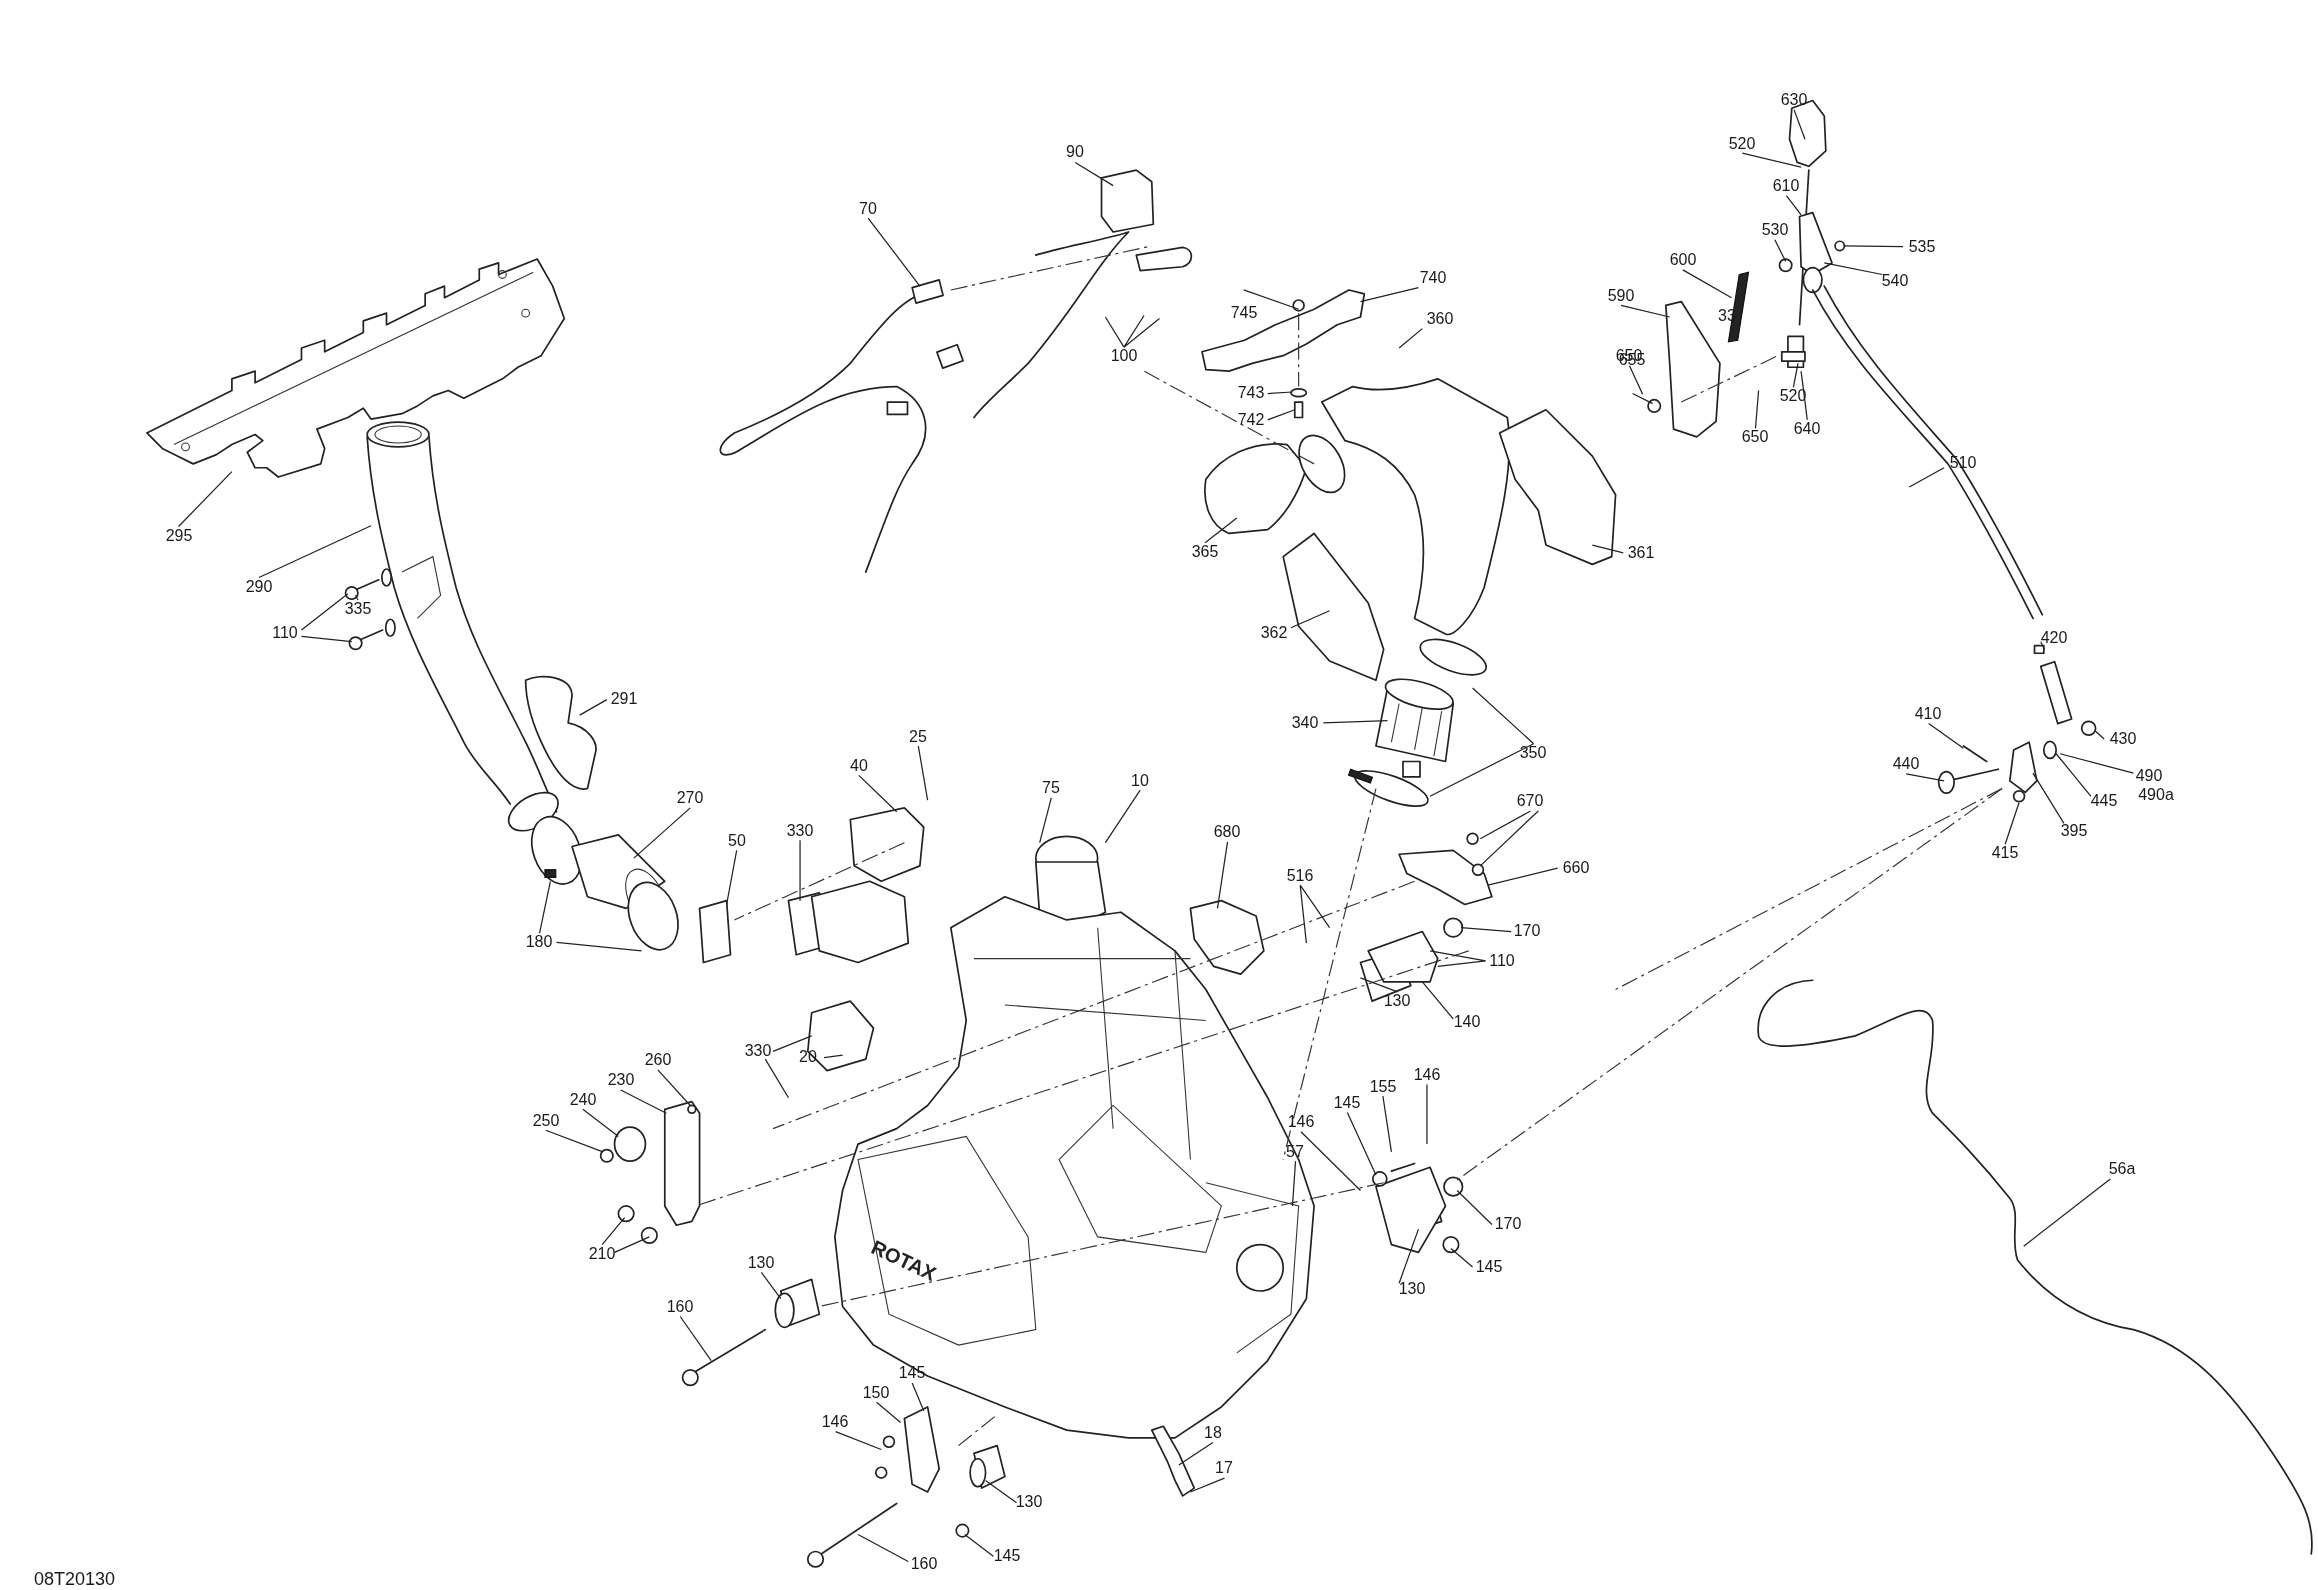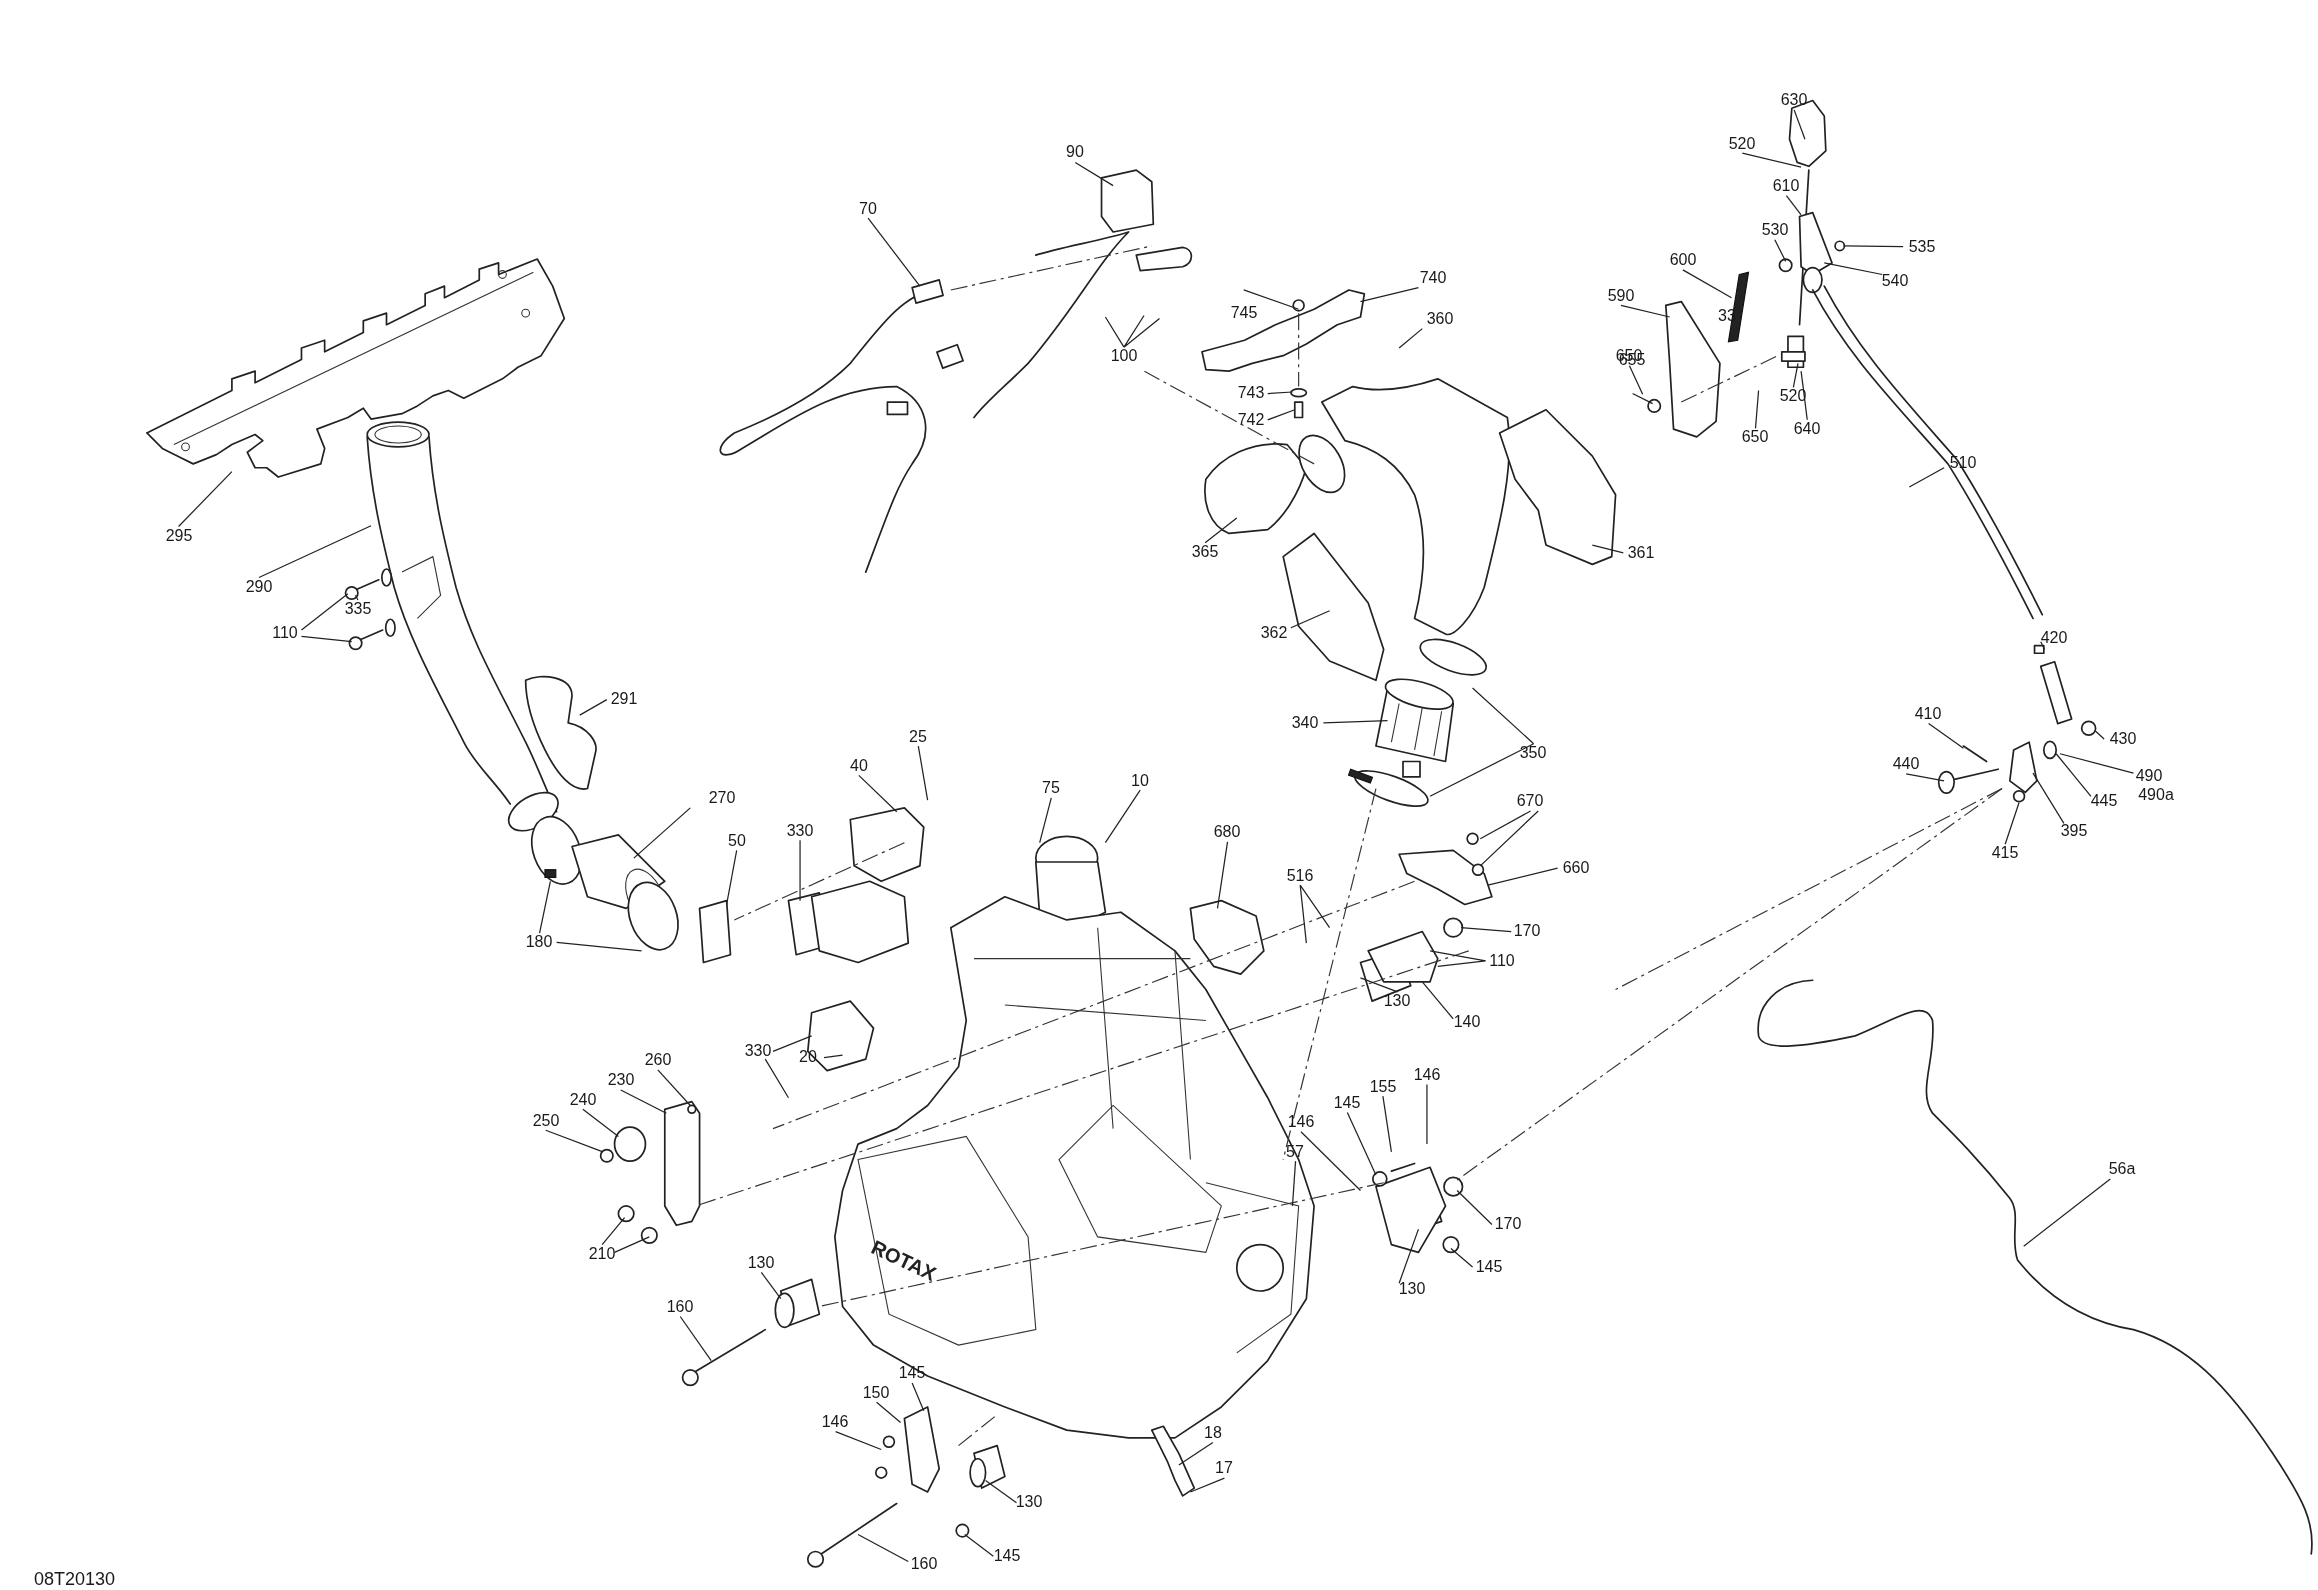--- a/index.html
+++ b/index.html
@@ -323,21 +323,21 @@
       <div class="callout" style="left: 1205px; top: 552px;">365</div>
       <div class="callout" style="left: 1641px; top: 553px;">361</div>
       <div class="callout" style="left: 1274px; top: 633px;">362</div>
       <div class="callout" style="left: 1305px; top: 723px;">340</div>
       <div class="callout" style="left: 1533px; top: 753px;">350</div>
       <div class="callout" style="left: 179px; top: 536px;">295</div>
       <div class="callout" style="left: 259px; top: 587px;">290</div>
       <div class="callout" style="left: 358px; top: 609px;">335</div>
       <div class="callout" style="left: 285px; top: 633px;">110</div>
       <div class="callout" style="left: 624px; top: 699px;">291</div>
-      <div class="callout" style="left: 690px; top: 798px; margin-left: 32px;">270</div>
+      <div class="callout" style="left: 690px; top: 798px;">270</div>
       <div class="callout" style="left: 539px; top: 942px;">180</div>
       <div class="callout" style="left: 918px; top: 737px;">25</div>
       <div class="callout" style="left: 859px; top: 766px;">40</div>
       <div class="callout" style="left: 1140px; top: 781px;">10</div>
       <div class="callout" style="left: 1051px; top: 788px;">75</div>
       <div class="callout" style="left: 1530px; top: 801px;">670</div>
       <div class="callout" style="left: 800px; top: 831px;">330</div>
       <div class="callout" style="left: 1227px; top: 832px;">680</div>
       <div class="callout" style="left: 737px; top: 841px;">50</div>
       <div class="callout" style="left: 1576px; top: 868px;">660</div>

